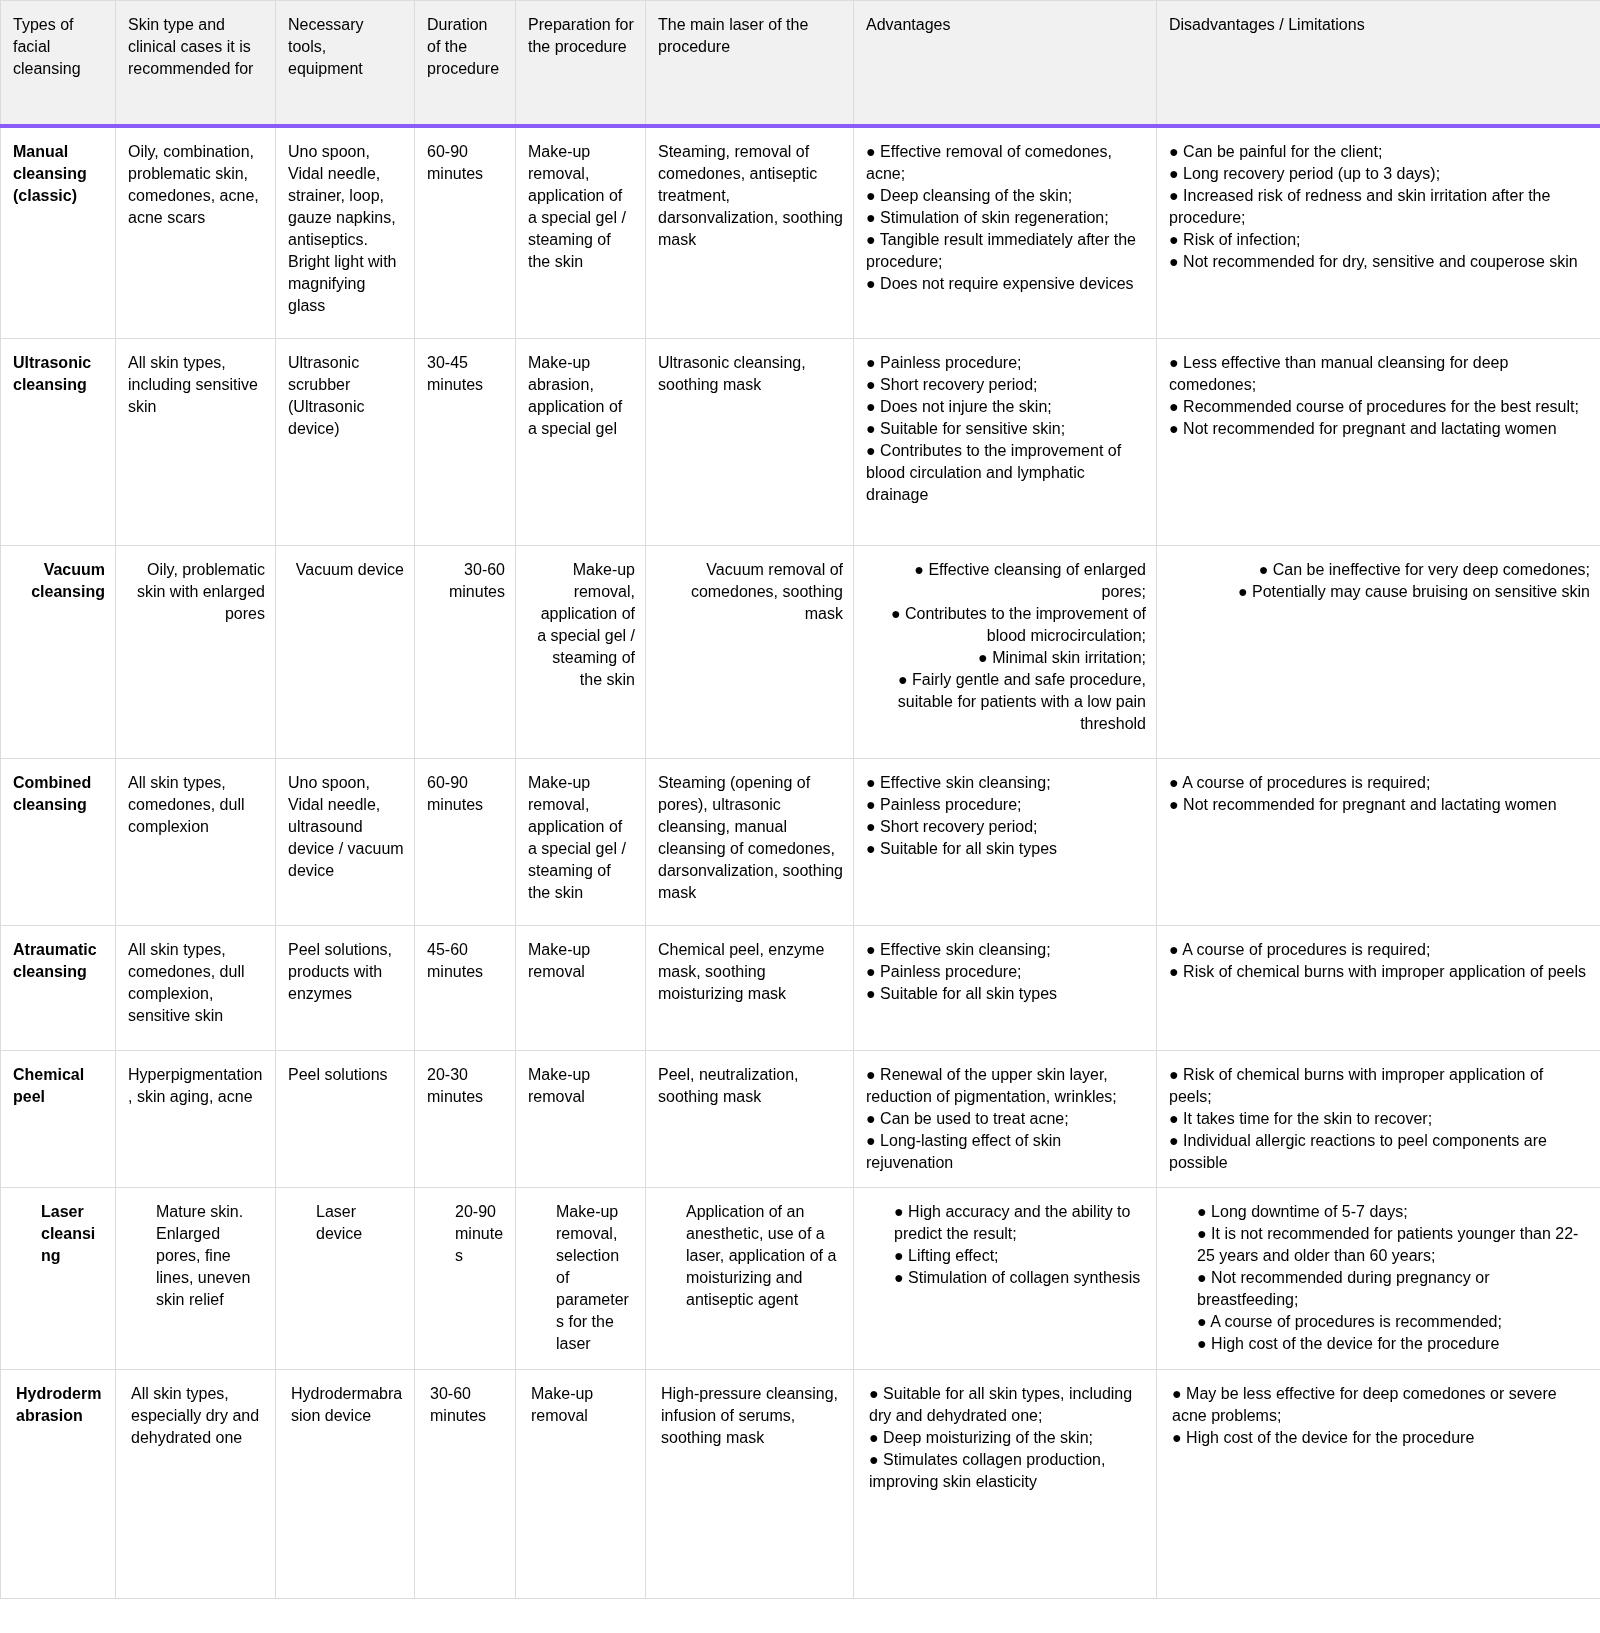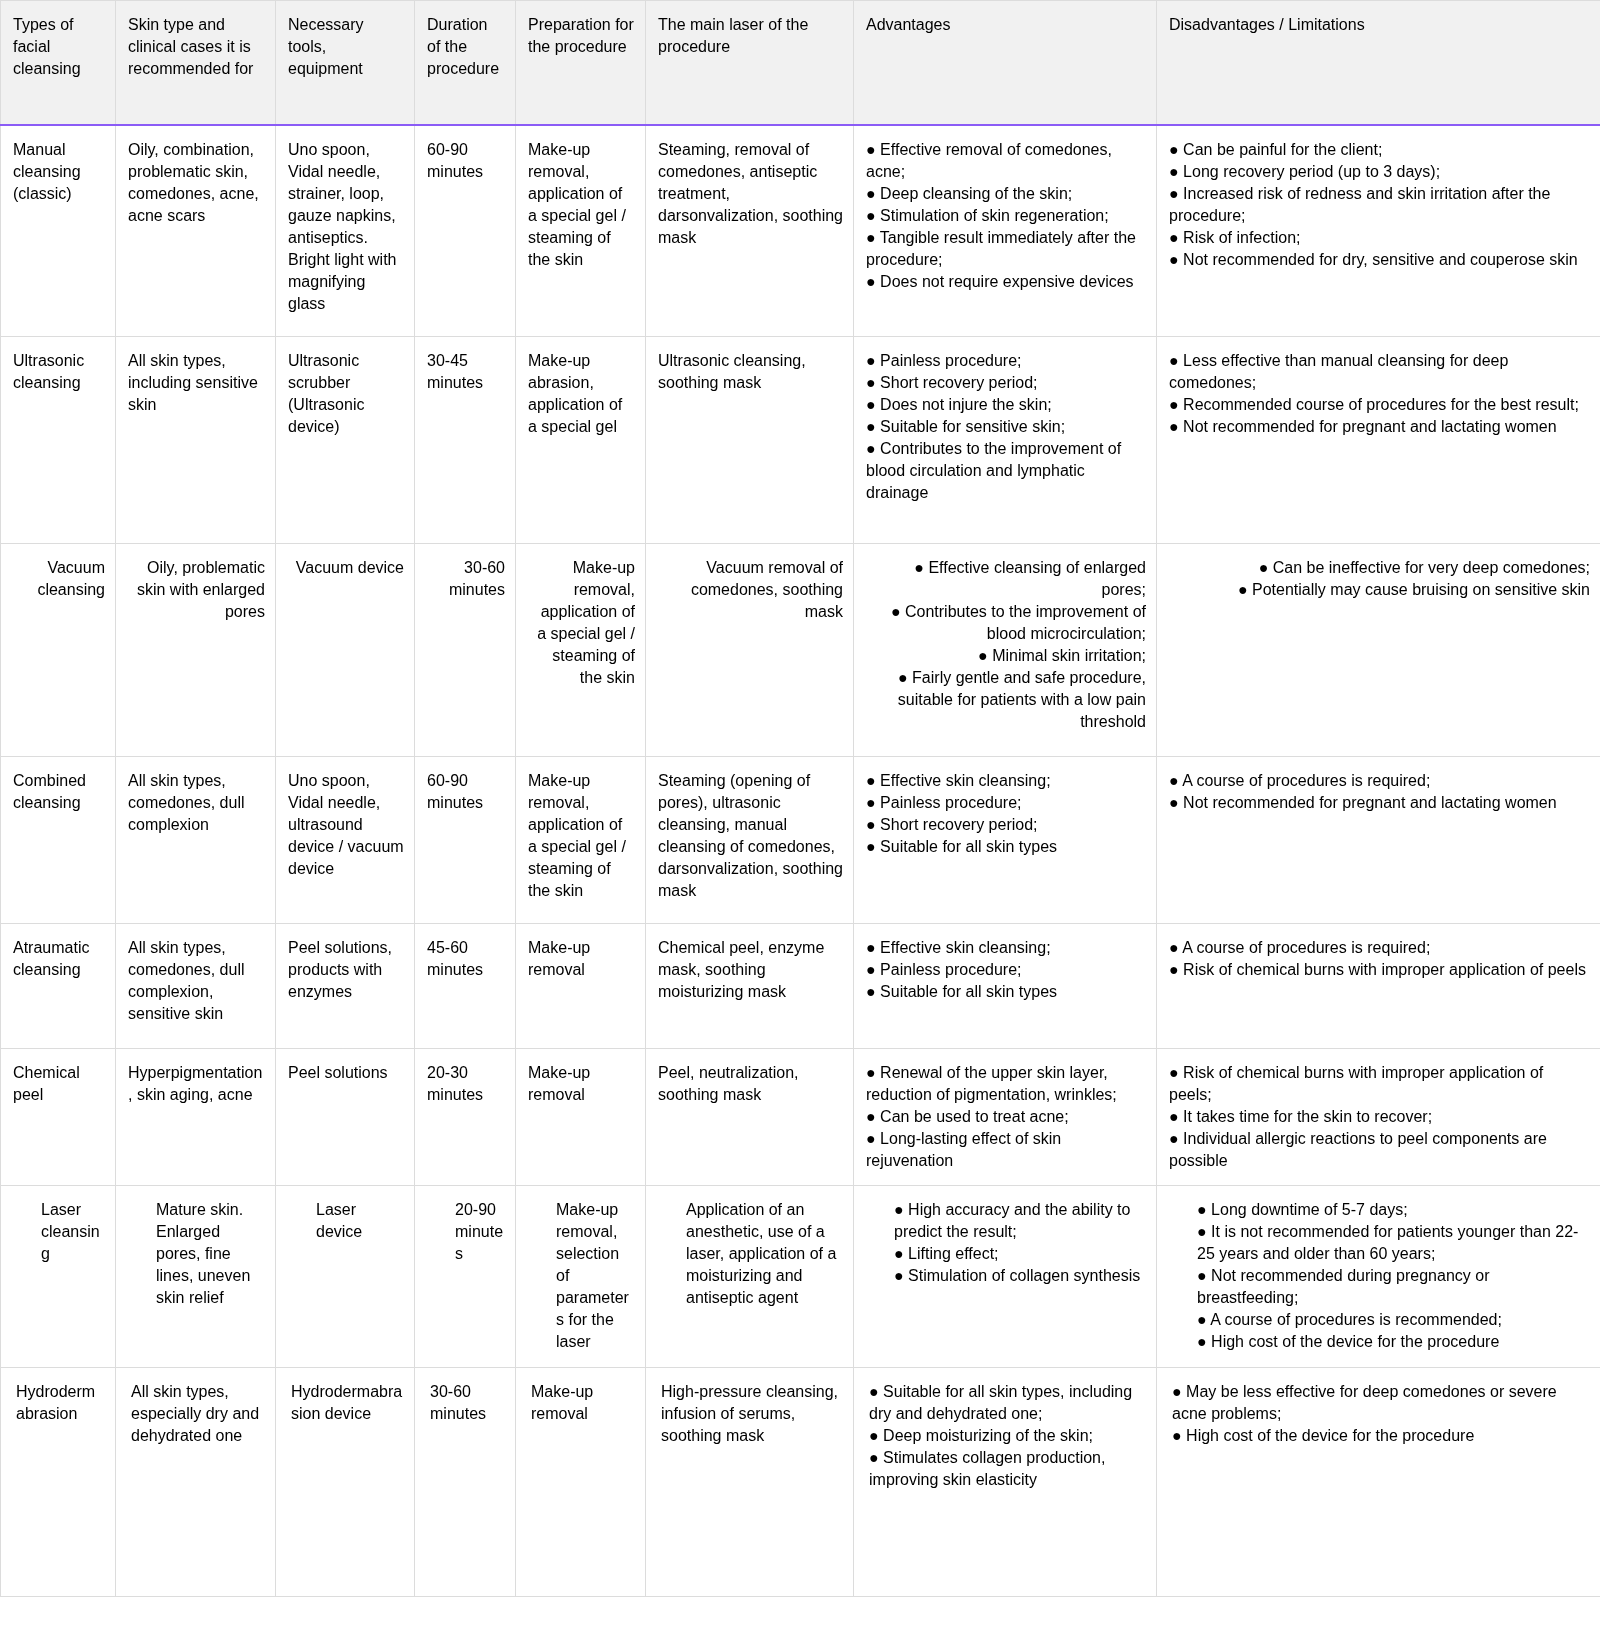--- a/index.html
+++ b/index.html
@@ -28,23 +28,23 @@
     vertical-align: top;
     text-align: left;
     padding: 13px 10px 8px 12px;
     overflow-wrap: break-word;
     word-wrap: break-word;
   }
   table.cleansing thead th {
     background: #f1f1f1;
     font-weight: normal;
     height: 102px; 
-    border-bottom: 2px solid #8b5cf6;
-  }
-  td.type-cell { font-weight: normal; }
+    border-bottom: 4px solid #8b5cf6;
+  }
+  td.type-cell { font-weight: bold; }
   td.bullets {
     white-space: pre-line;
     padding-left: 46px;
     padding-right: 14px;
   }
   
   col.c1 { width: 115px; }
   col.c2 { width: 160px; }
   col.c3 { width: 139px; }
   col.c4 { width: 101px; }

